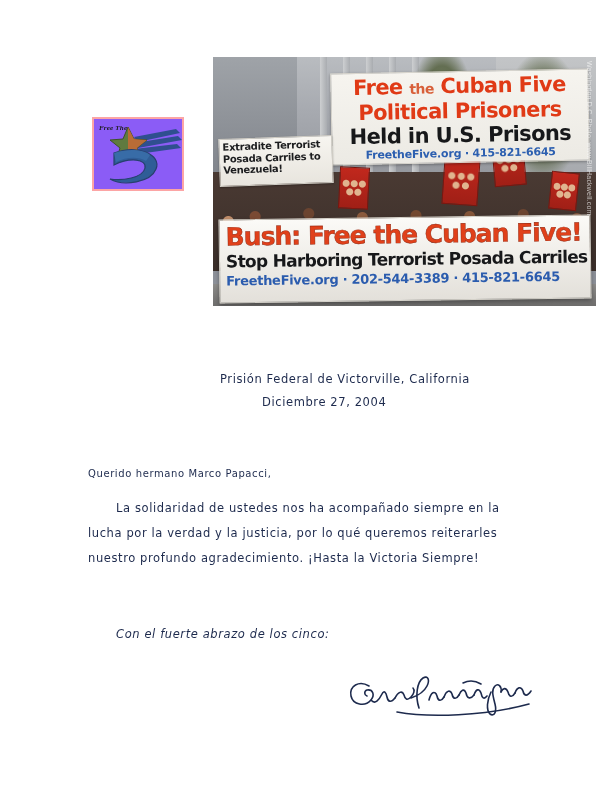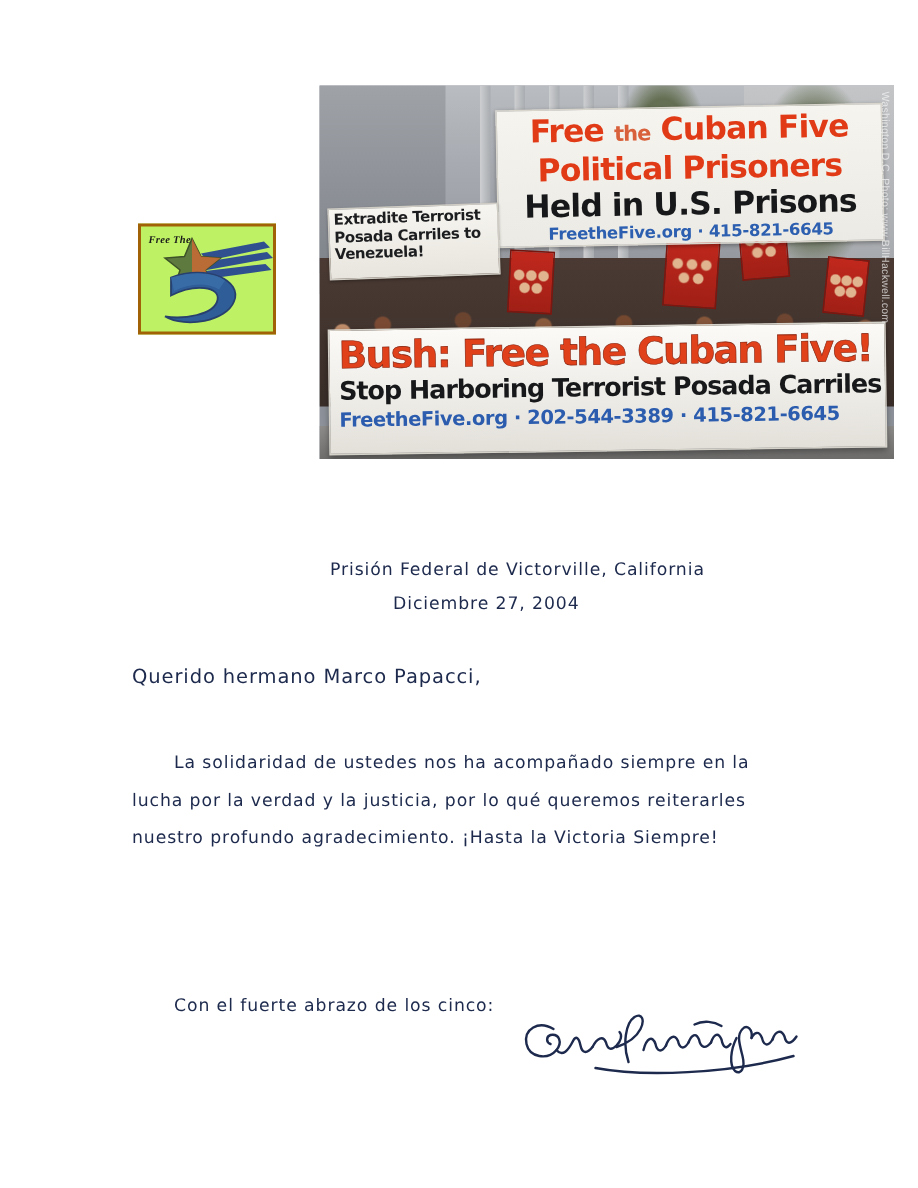--- a/index.html
+++ b/index.html
@@ -15,25 +15,25 @@
     width: 612px;
     height: 792px;
     background: #ffffff;
     overflow: hidden;
   }
 
   
   #logo-block {
     position: absolute;
     left: 92px;
-    top: 149px;
+    top: 117px;
     width: 88px;
     height: 70px;
-    border: 2px solid #a16207;
-    background: #bef264;
+    border: 2px solid #fca5a5;
+    background: #8b5cf6;
     overflow: hidden;
   }
   #logo-caption {
     position: absolute;
     left: 5px;
     top: 5px;
     font-family: "Liberation Serif", serif;
     font-weight: bold;
     font-style: italic;
     font-size: 7px;
@@ -268,44 +268,45 @@
   #letter-head .line-place { display: block; white-space: nowrap; }
   #letter-head .line-date {
     display: block;
     white-space: nowrap;
     margin-left: 42px;
     margin-top: 1px;
   }
 
   #salutation {
     position: absolute;
-    left: 88px; top: 444px;
-    font-size: 13px;
+    left: 88px; top: 468px;
+    font-size: 10px;
     white-space: nowrap;
     text-align: center;
   }
 
   #body-text {
     position: absolute;
     left: 88px; top: 496px;
     width: 448px;
     font-size: 11.5px;
     line-height: 25px;
   }
   #body-text p {
     margin: 0 0 2px 0;
     text-indent: 28px;
   }
 
   #closing {
     position: absolute;
-    left: 88px; top: 663px;
+    left: 88px; top: 627px;
     font-size: 11.5px;
     text-indent: 28px;
     white-space: nowrap;
+    font-style: italic;
   }
 
   #signature {
     position: absolute;
     left: 345px; top: 672px;
     width: 195px;
     height: 48px;
   }
 </style>
 </head>

